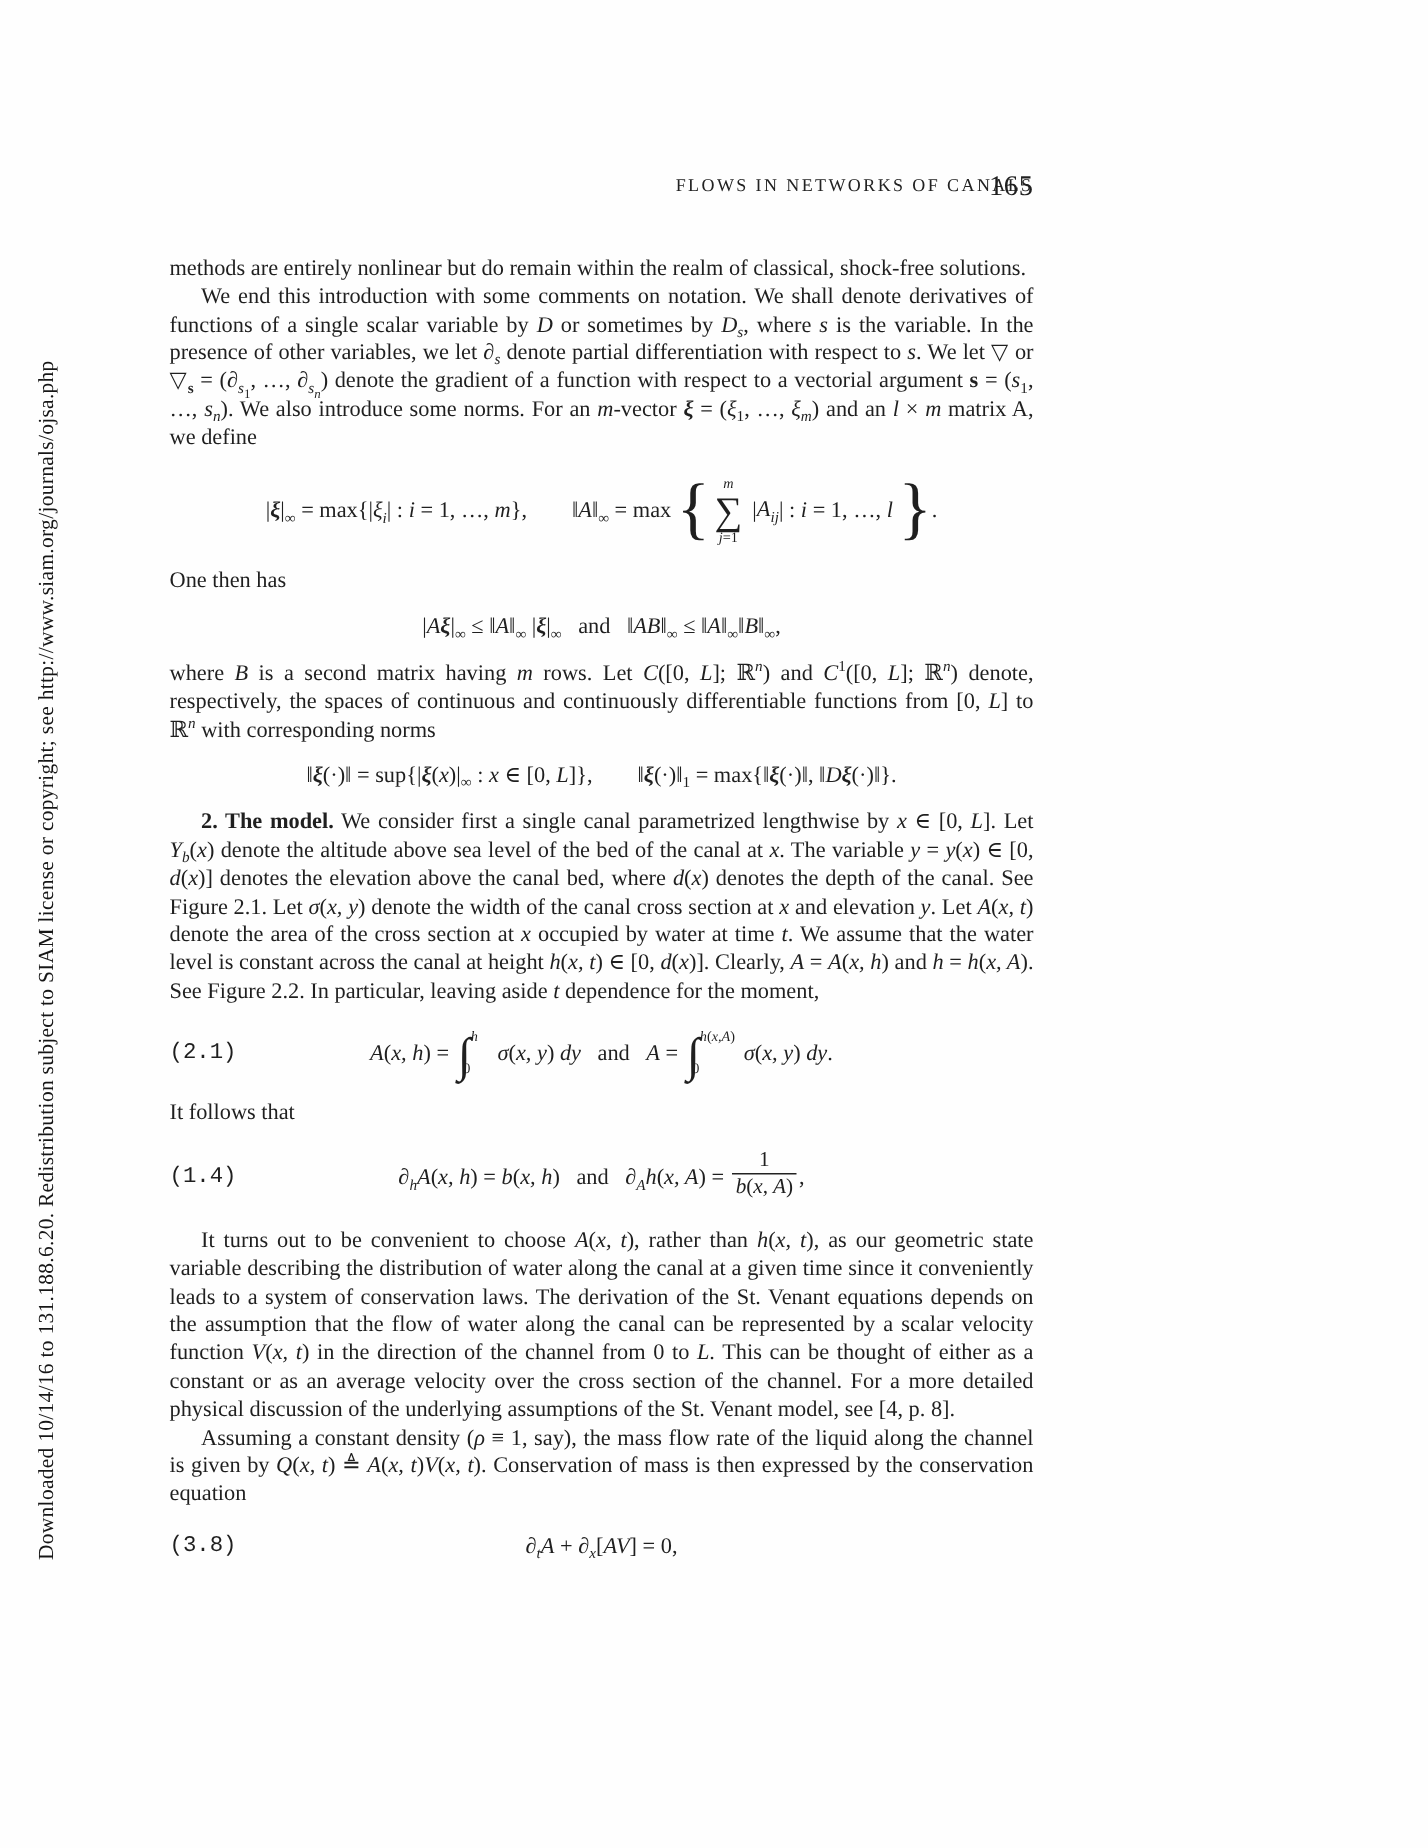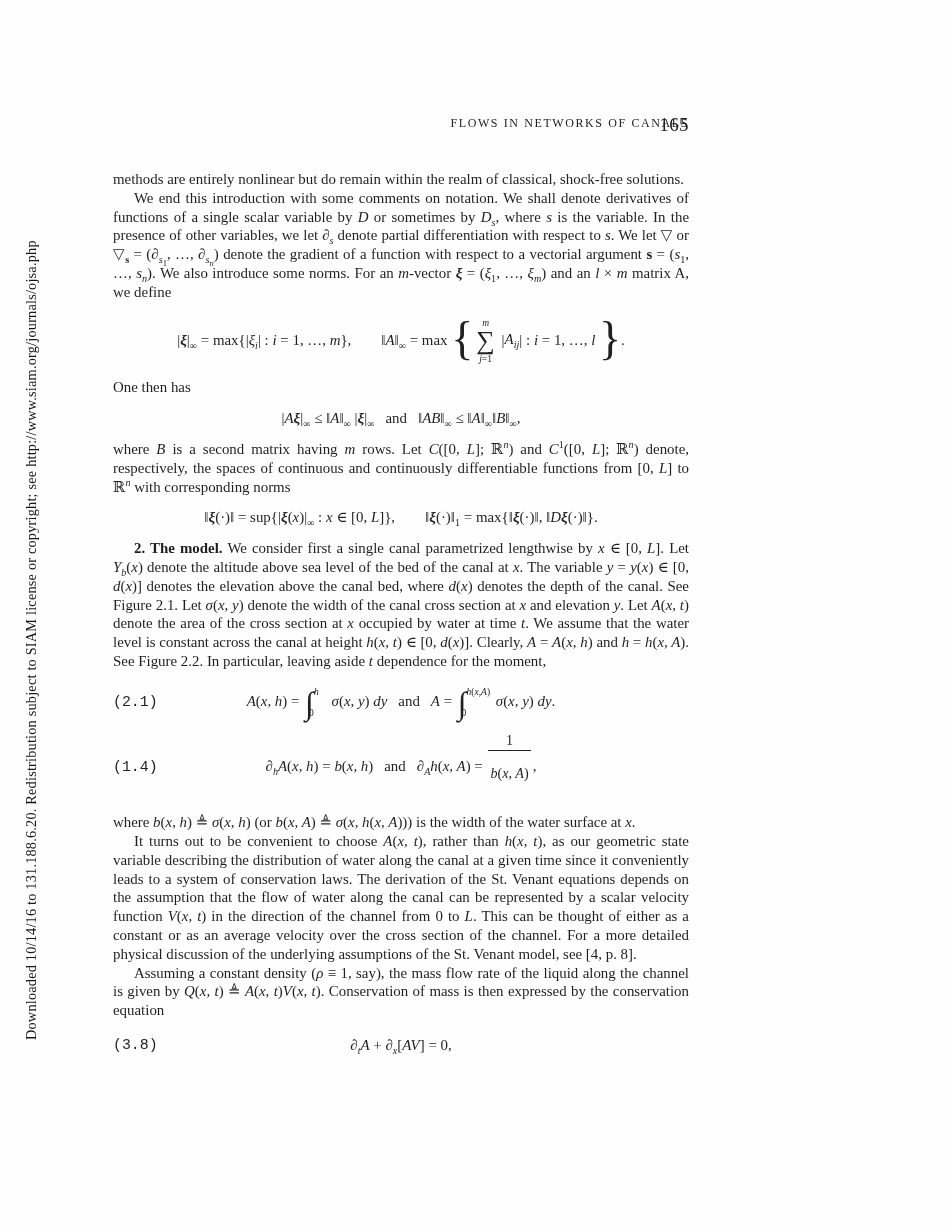--- a/index.html
+++ b/index.html
@@ -38,21 +38,21 @@
   .bigop .opsym { font-size:26px; line-height:1; }
   .bigbrace { font-size:46px; line-height:0; vertical-align:middle; position:relative; top:-2px; }
   .intgrp { display:inline-flex; vertical-align:middle; margin:0 2px; }
   .intsym { font-size:32px; line-height:1; }
   .intlims { display:inline-flex; flex-direction:column; justify-content:space-between;
     font-size:9.5px; line-height:1; padding:2px 0; min-width:12px; }
   .intlims .ul { transform:translate(0,-1px); }
   .intlims .ll { transform:translate(-5px,2px); }
   .frac { display:inline-flex; flex-direction:column; text-align:center;
     vertical-align:middle; line-height:1.25; position:relative; top:-3px; margin:0 2px; font-size:0.95em; }
-  .frac .den { border-top:1px solid #222; padding:14px 2px; }
+  .frac .den { border-top:1px solid #222; padding:0 2px; }
 </style>
 </head>
 <body>
 
 <div class="page">
 
   <div class="watermark">Downloaded 10/14/16 to 131.188.6.20. Redistribution subject to SIAM license or copyright; see http://www.siam.org/journals/ojsa.php</div>
 
   <div class="header">
     <div class="running-title">FLOWS IN NETWORKS OF CANALS</div>
@@ -87,28 +87,28 @@
               <span class="ll">0</span>
             </span>
           </span> <i>σ</i>(<i>x, y</i>) <i>dy</i><span class="sgap"></span>and<span class="sgap"></span><i>A</i> = <span class="intgrp">
             <span class="intsym">∫</span>
             <span class="intlims">
               <span class="ul"><i>h</i>(<i>x,A</i>)</span>
               <span class="ll">0</span>
             </span>
           </span> <i>σ</i>(<i>x, y</i>) <i>dy</i>.</span>
     </div>
+    <p class="para">It follows that</p>
     <div class="eqrow tall">
       <span class="eqnum">(1.4)</span>
       <span class="eqbody">∂<sub><i>h</i></sub><i>A</i>(<i>x, h</i>) = <i>b</i>(<i>x, h</i>)<span class="sgap"></span>and<span class="sgap"></span>∂<sub><i>A</i></sub><i>h</i>(<i>x, A</i>) = <span class="frac">
             <span class="num">1</span>
             <span class="den"><i>b</i>(<i>x, A</i>)</span>
           </span>,</span>
     </div>
-    <p class="para">where <i>b</i>(<i>x, h</i>) ≜ <i>σ</i>(<i>x, h</i>) (or <i>b</i>(<i>x, A</i>) ≜ <i>σ</i>(<i>x, h</i>(<i>x, A</i>))) is the width of the water surface at <i>x</i>.</p>
     <p class="para indent">It turns out to be convenient to choose <i>A</i>(<i>x, t</i>), rather than <i>h</i>(<i>x, t</i>), as our geometric state variable describing the distribution of water along the canal at a given time since it conveniently leads to a system of conservation laws.  The derivation of the St. Venant equations depends on the assumption that the flow of water along the canal can be represented by a scalar velocity function <i>V</i>(<i>x, t</i>) in the direction of the channel from 0 to <i>L</i>.  This can be thought of either as a constant or as an average velocity over the cross section of the channel.  For a more detailed physical discussion of the underlying assumptions of the St. Venant model, see [4, p. 8].</p>
     <p class="para indent">Assuming a constant density (<i>ρ</i> ≡ 1, say), the mass flow rate of the liquid along the channel is given by <i>Q</i>(<i>x, t</i>) ≜ <i>A</i>(<i>x, t</i>)<i>V</i>(<i>x, t</i>).  Conservation of mass is then expressed by the conservation equation</p>
     <div class="eqrow tall">
       <span class="eqnum">(3.8)</span>
       <span class="eqbody">∂<sub><i>t</i></sub><i>A</i> + ∂<sub><i>x</i></sub>[<i>AV</i>] = 0,</span>
     </div>
   </div>
 
 </div>
 

